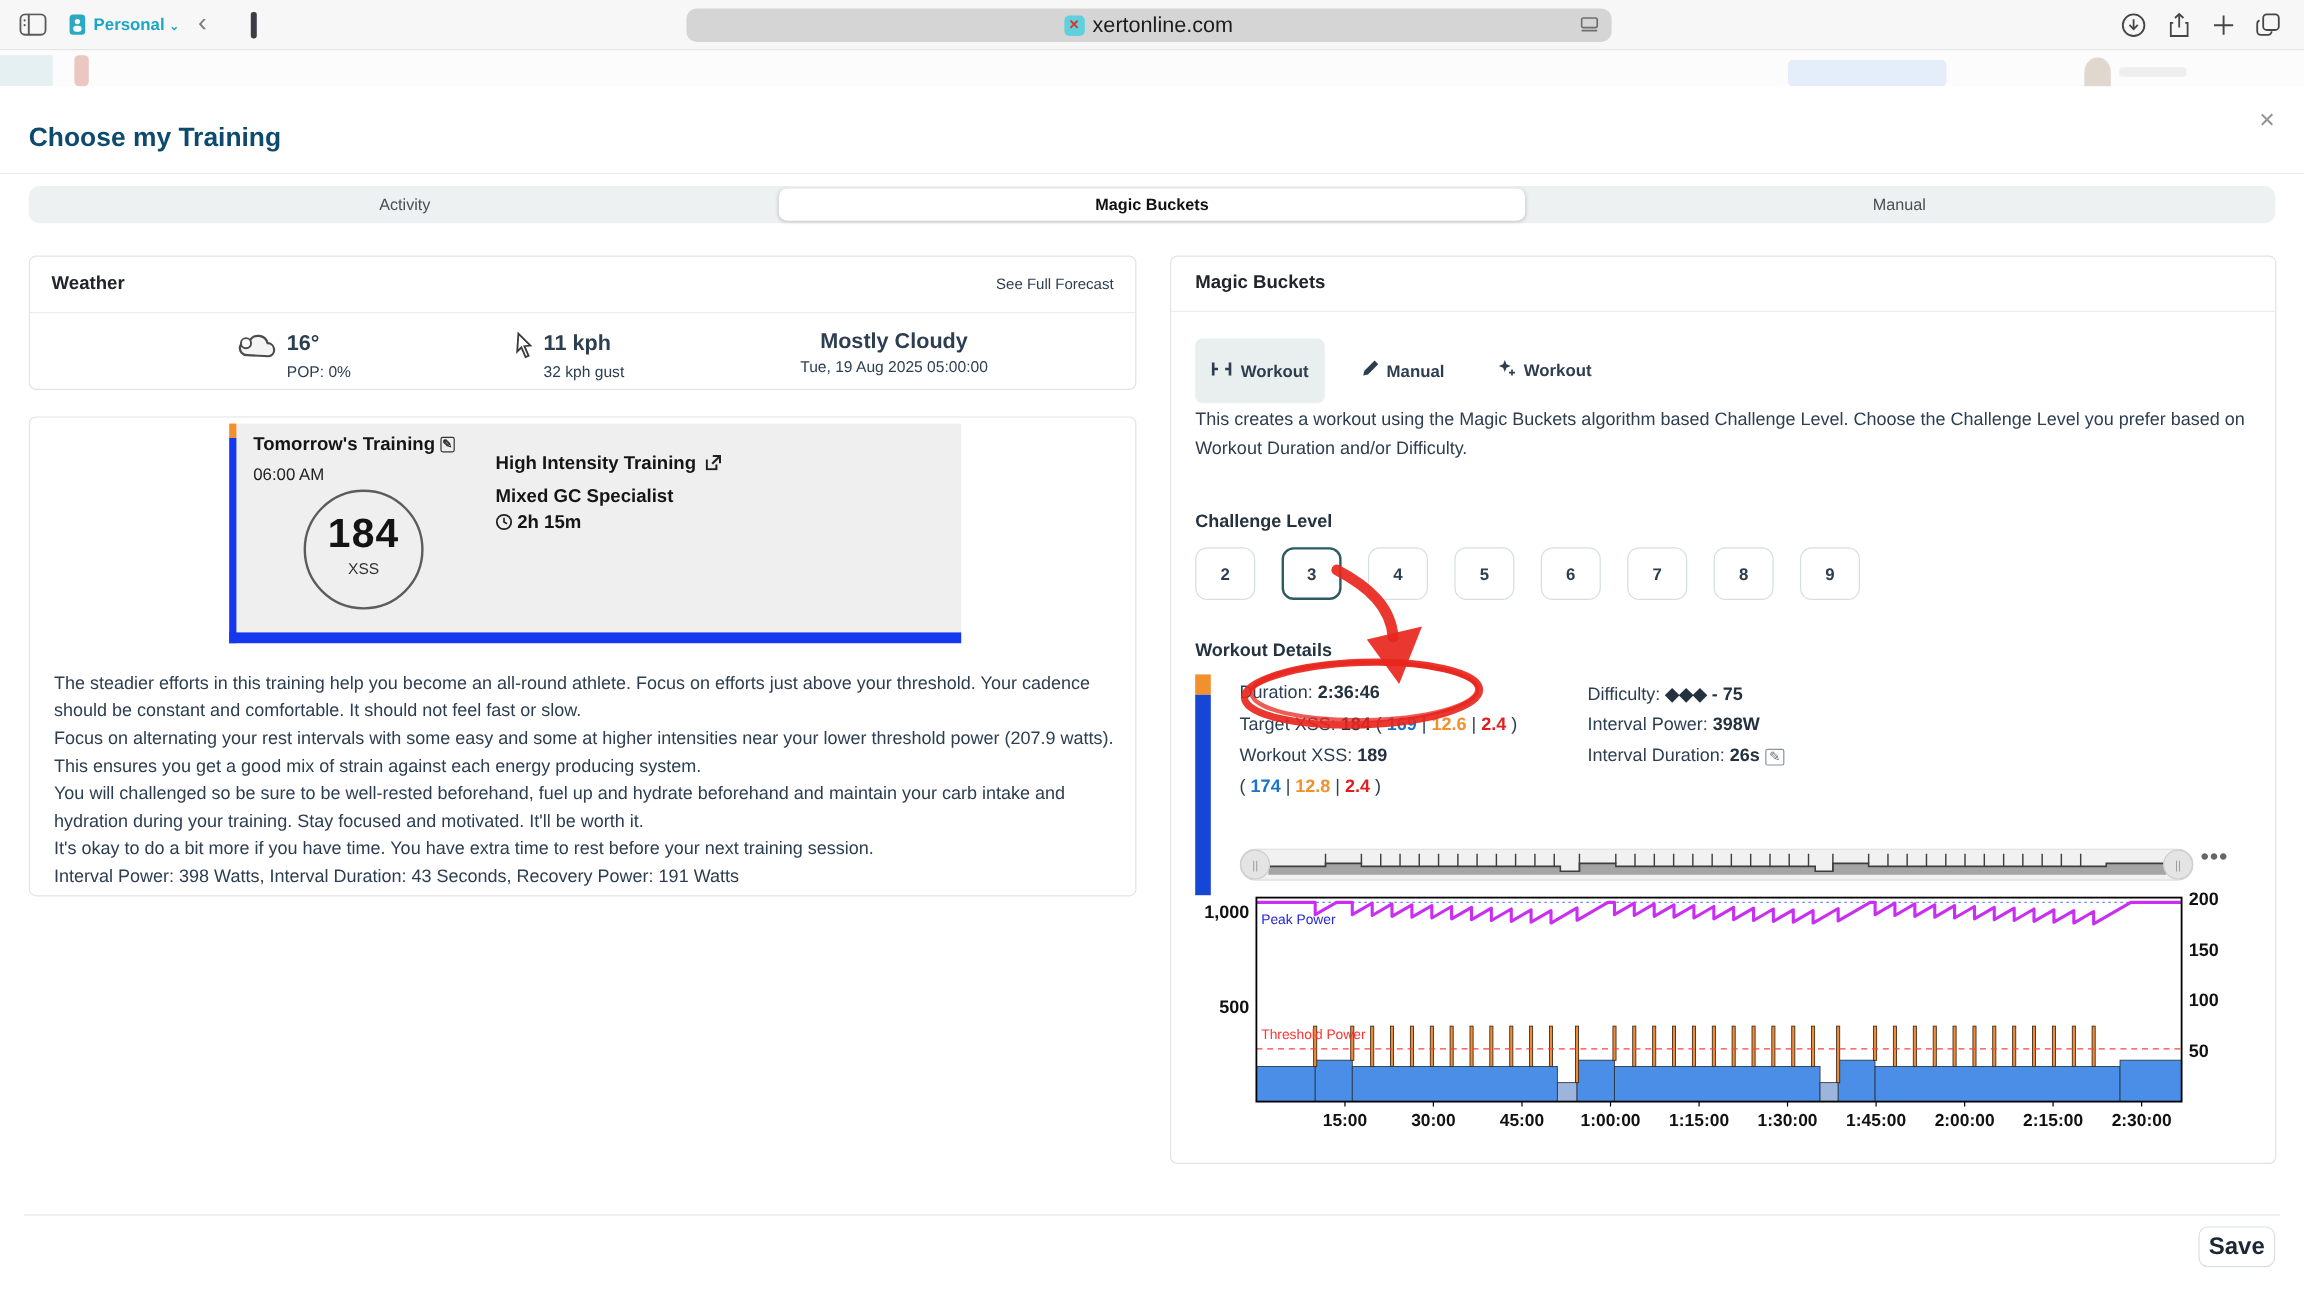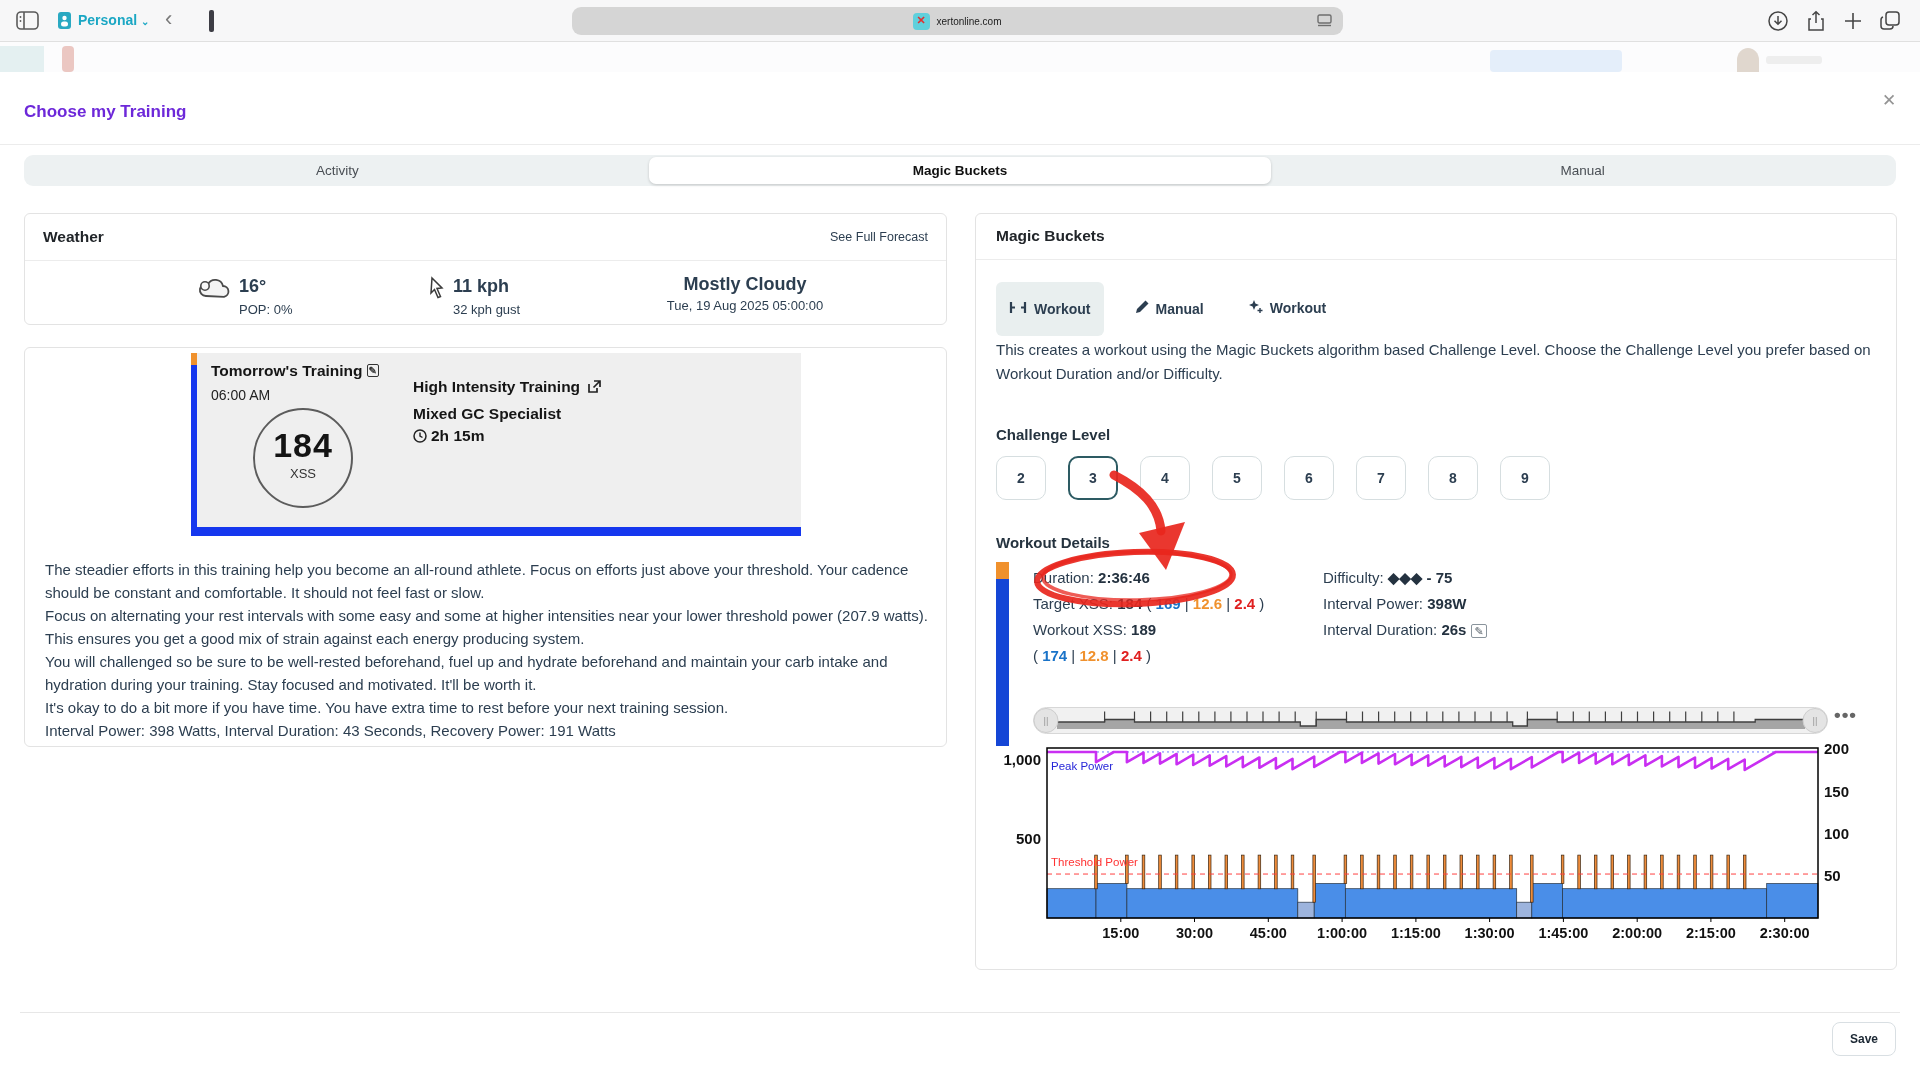--- a/index.html
+++ b/index.html
@@ -7,35 +7,35 @@
     font-family:"Liberation Sans", sans-serif; color:#2c3e50; }
   .abs { position:absolute; }
 
   
   .chrome { position:absolute; left:0; top:0; width:1920px; height:42px;
     background:#f7f7f8; border-bottom:1px solid #e0e0e0;padding-left:36px; }
   .chrome svg { display:block; }
   .profile-label { color:#1ba7c4; font-weight:bold; font-size:14px; }
   .url-pill { position:absolute; left:572px; top:7px; width:771px; height:28px;
     background:#d5d5d5; border-radius:9px; display:flex; align-items:center; justify-content:center; }
-  .url-text { font-size:10px; color:#1c1c1c; margin-left:6px; }
+  .url-text { font-size:18px; color:#1c1c1c; margin-left:6px; }
   .favicon { width:17px; height:17px; border-radius:4px; background:#5fd0dc; position:relative; }
   .favicon:before { content:"✕"; position:absolute; left:3px; top:1px; font-size:11px; color:#e03030; font-weight:bold; }
   .reader-icon { position:absolute; right:10px; top:7px; }
   .chrome-right-ic { position:absolute; top:10px; cursor:pointer; }
   .backchev { position:absolute; left:165px; top:6px; font-size:22px; color:#7b7b7b; cursor:pointer; }
   .darkpill { position:absolute; left:209px; top:10px; width:5px; height:22px; background:#3d3d45; border-radius:2px; }
 
   
   .understrip { position:absolute; left:0; top:42px; width:1920px; height:30px; background:#fcfcfd; }
   .understrip > div { position:absolute; opacity:.55; }
 
   
   .modal { position:absolute; left:0; top:72px; width:1920px; height:1008px; background:#fff; }
-  .modal-title { position:absolute; left:24px; top:30px; font-size:17px; font-weight:bold; color:#6d28d9; }
+  .modal-title { position:absolute; left:24px; top:30px; font-size:22px; font-weight:bold; color:#0c4a6e; }
   .modal-close { position:absolute; left:1882px; top:18px; font-size:17px; color:#949494; cursor:pointer; }
   .title-divider { position:absolute; left:0; top:72px; width:1920px; height:1px; background:#ececec; }
 
   .tabbar { position:absolute; left:24px; top:83px; width:1872px; height:31px; background:#edf1f2;
     border-radius:9px; display:flex; padding:2px; }
   .tab { flex:1; display:flex; align-items:center; justify-content:center; font-size:13.5px;
     color:#4a4f55; border-radius:7px; cursor:pointer; }
   .tab.active { background:#fff; color:#111; font-weight:bold; box-shadow:0 1px 3px rgba(0,0,0,.18); }
 
   .card { position:absolute; border:1px solid #e3e3e3; border-radius:6px; background:#fff; }
@@ -71,21 +71,21 @@
     background:#fff; font-size:14px; font-weight:bold; color:#2c3e50; cursor:pointer;
     font-family:"Liberation Sans",sans-serif; }
   .lvl-btn.selected { border:2px solid #2d5b63; }
   .det-row { position:absolute; font-size:15px; color:#2c3e50; white-space:nowrap; }
   .det-row b { color:#243240; }
   .edit-ic { font-size:11px; border:1px solid #8a949c; border-radius:2px; padding:0 2px; color:#5a646c; margin-left:5px; cursor:pointer;}
   .colorbar { position:absolute; width:13px; }
   .dots { font-size:19px; color:#666; letter-spacing:1px; font-weight:bold; cursor:pointer; }
 
   .save-btn { position:absolute; left:1832px; top:950px; width:64px; height:34px; background:#fff;
-    border:1px solid #d9dfe3; border-radius:8px; font-size:12px; font-weight:bold; color:#1b2733;
+    border:1px solid #d9dfe3; border-radius:8px; font-size:20px; font-weight:bold; color:#1b2733;
     cursor:pointer; font-family:"Liberation Sans",sans-serif; }
   .footer-divider { position:absolute; left:20px; top:940px; width:1880px; height:1px; background:#e7e7e7; }
 </style>
 </head>
 <body>
 
 <div class="chrome">
   <div class="abs" style="left:16px;top:11px;cursor:pointer;">
     <svg width="23" height="20">
         <rect x="1" y="1" width="21" height="17" rx="4" fill="none" stroke="#5a5a5a" stroke-width="1.6"></rect>

